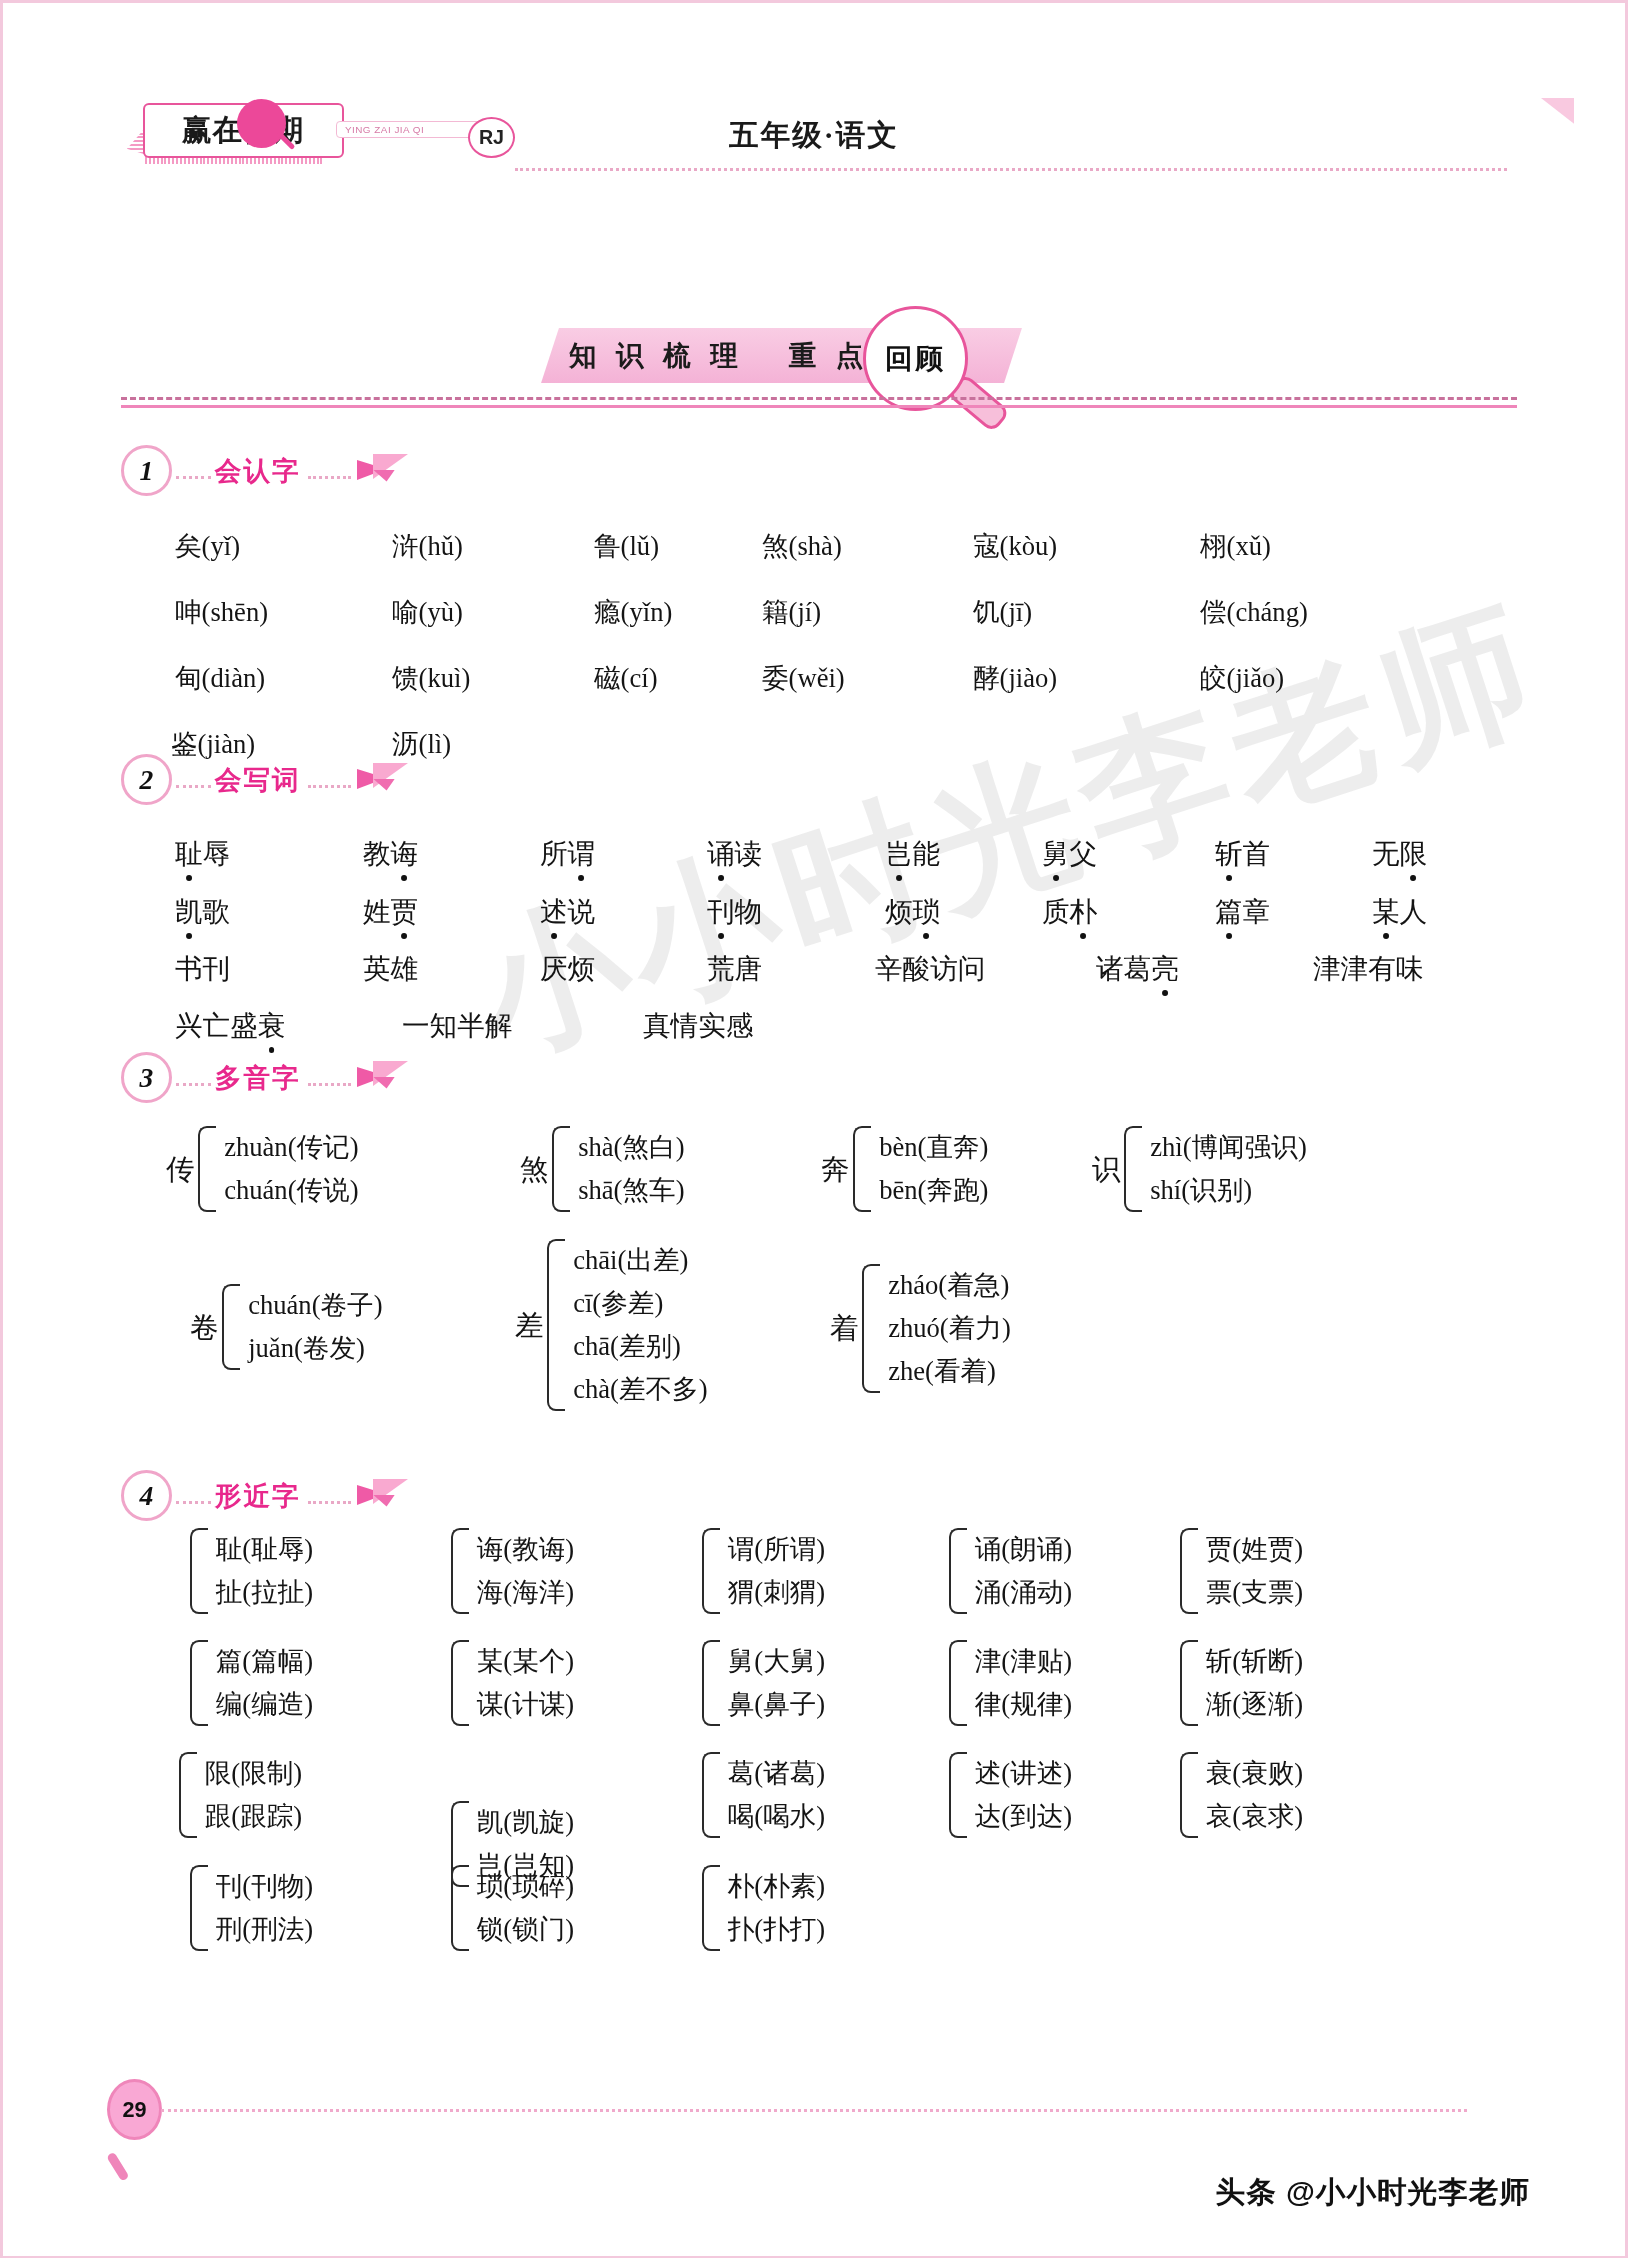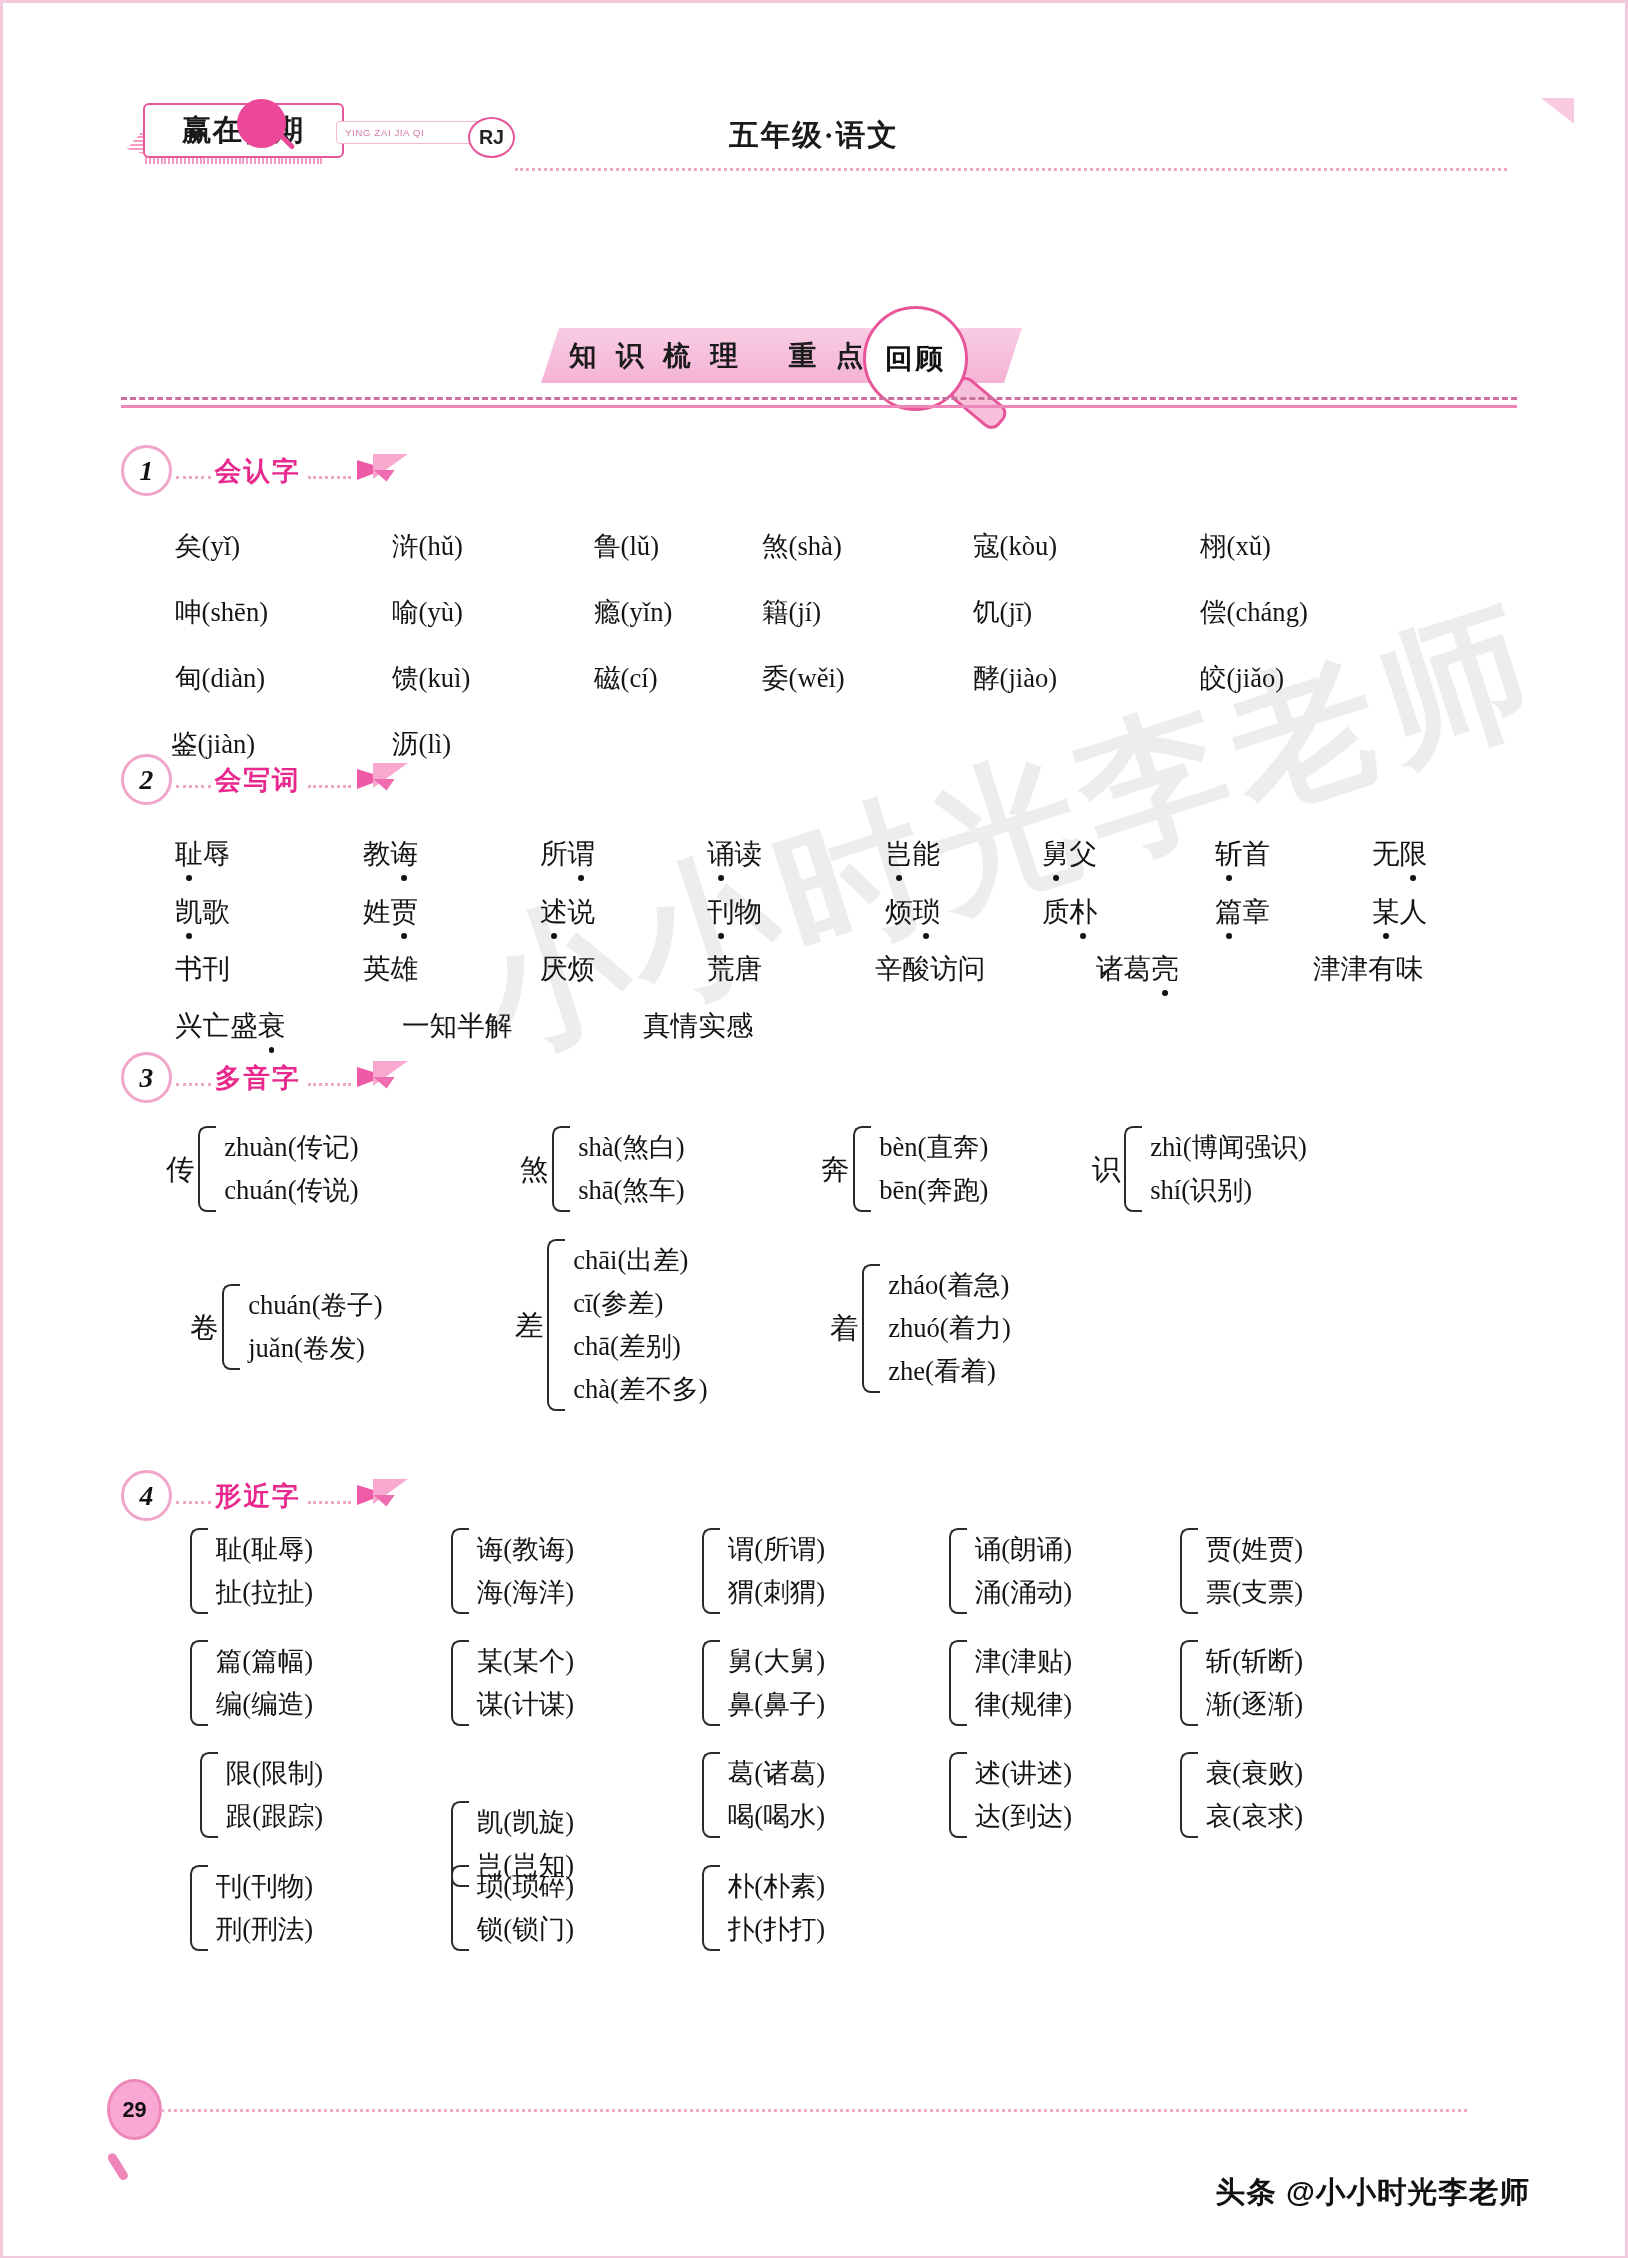--- a/index.html
+++ b/index.html
@@ -40,21 +40,21 @@
   .logo-shadow{
     position:absolute;left:5.9px;top:15.8px;width:29.6px;height:43px;
     background:repeating-linear-gradient(0deg,#f49ac4 0 2px,#fff 2px 3.9px);
     clip-path:polygon(100% 0,100% 100%,0 78%);
   }
   .logo-shadow2{
     position:absolute;left:23.6px;top:53px;width:177px;height:11.8px;
     background:repeating-linear-gradient(90deg,#f49ac4 0 2px,#fff 2px 3.9px);
   }
   .logo-sub{
-    position:absolute;left:215px;top:21.7px;width:158px;height:23px;
+    position:absolute;left:215px;top:21.7px;width:158px;height:17px;
     border:1px solid #f3b9d4;border-radius:3.9px;background:#fff;
     display:flex;align-items:center;padding-left:7.9px;box-sizing:border-box;
   }
   .logo-pinyin{font-family:"Liberation Sans","DejaVu Sans",sans-serif;font-size:9.9px;color:#d67aa6;letter-spacing:0.5px;}
   .rj{
     position:absolute;left:347px;top:17.7px;width:43px;height:37px;border-radius:50%;
     border:2px solid #e8559b;display:flex;align-items:center;justify-content:center;
     font-family:"Liberation Sans","DejaVu Sans",sans-serif;font-weight:bold;font-size:19.7px;color:#222;background:#fff;
   }
   .hdr-title{
@@ -442,21 +442,21 @@
           <div>律(规律)</div>
         </div>
       </div>
       <div class="grp" style="left: 1177px; top: 1637px;">
         <div class="brace"></div>
         <div class="items">
           <div>斩(斩断)</div>
           <div>渐(逐渐)</div>
         </div>
       </div>
-      <div class="grp" style="left: 197px; top: 1749px;">
+      <div class="grp" style="left: 176px; top: 1749px;">
         <div class="brace"></div>
         <div class="items">
           <div>限(限制)</div>
           <div>跟(跟踪)</div>
         </div>
       </div>
       <div class="grp" style="left: 448px; top: 1798px;">
         <div class="brace"></div>
         <div class="items">
           <div>凯(凯旋)</div>

